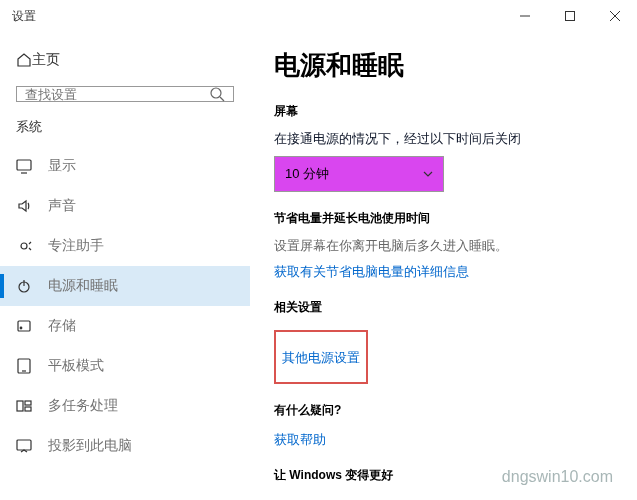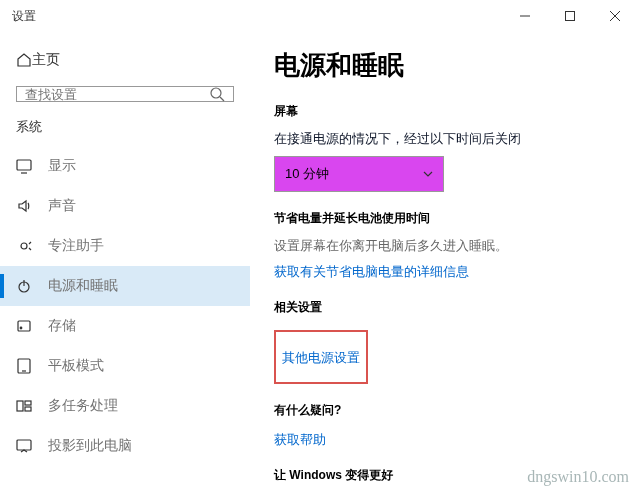--- a/index.html
+++ b/index.html
@@ -21,21 +21,21 @@
 .nav-item{position:relative}
 .main{flex:1;padding:16px 24px 0 24px;overflow:hidden;position:relative}
 h1{font-size:26px;font-weight:600;margin-bottom:20px}
 h2{font-size:12px;font-weight:600;margin-top:18px;margin-bottom:10px}
 .desc{font-size:13px;color:#0f172a;margin-bottom:8px}
 .sub{font-size:13px;color:#666;margin-bottom:6px}
 .select{width:170px;height:36px;border:1px solid #999;display:flex;align-items:center;justify-content:space-between;padding:0 10px;font-size:13px;background:#d946ef;margin-bottom:6px}
 .select svg{width:10px;height:10px}
 .link{font-size:13px;color:#0066cc;cursor:pointer;display:inline-block;margin-top:2px}
 .highlight-box{border:2px solid #d9534f;padding:15px 6px;display:inline-block;margin-top:4px}
-.watermark{position:absolute;right:8px;bottom:14px;font-size:16px;color:#9aa;opacity:.85;font-family:Liberation Serif, serif}
+.watermark{position:absolute;right:24px;bottom:14px;font-size:16px;color:#9aa;opacity:.85;font-family:Liberation Sans, sans-serif}
 </style>
 </head>
 <body>
 
 <div class="titlebar">
   <span>设置</span>
   <div class="win-controls">
     <div class="win-btn">
         <svg viewBox="0 0 10 10">
           <line x1="0" y1="5" x2="10" y2="5" stroke="#333" stroke-width="1"></line>

